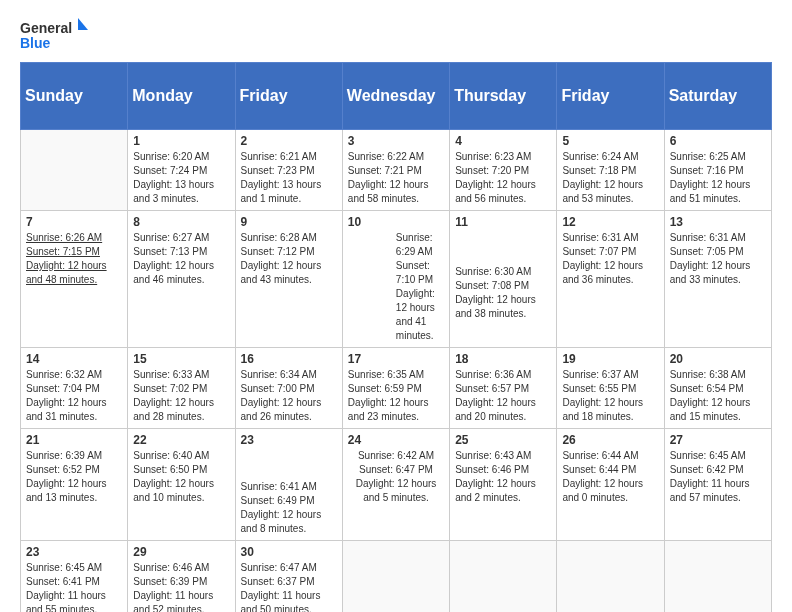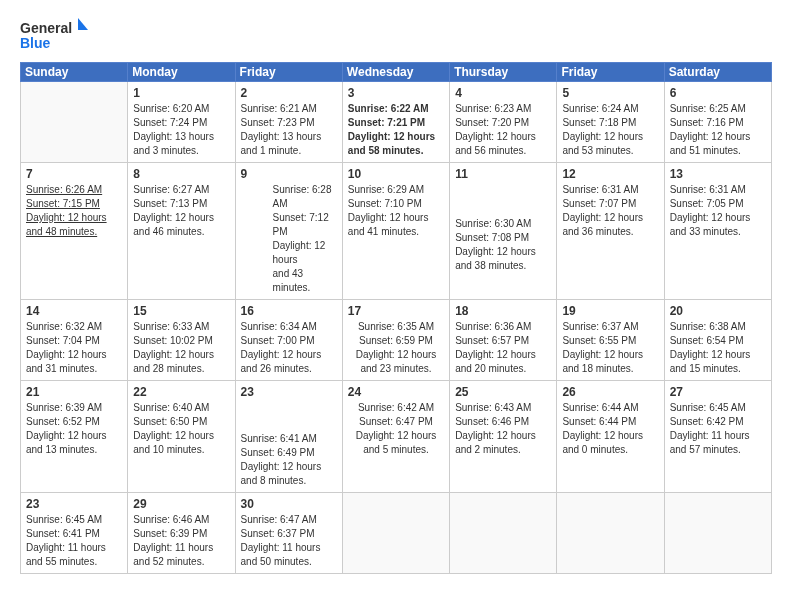--- a/index.html
+++ b/index.html
@@ -43,23 +43,23 @@
     .calendar {
       flex: 1;
       border: 1px solid #ccc;
       border-collapse: collapse;
       width: 100%;
       table-layout: fixed;
     }
     .calendar th {
       background: #3d6ebf;
       color: #fff;
-      font-size: 12px;
+      font-size: 16px;
       font-weight: bold;
-      padding: 2px 4px;
+      padding: 24px 4px;
       text-align: left;
       border: 1px solid #5580cc;
     }
     .calendar td {
       border: 1px solid #ccc;
       vertical-align: top;
       padding: 4px 5px;
       font-size: 10.5px;
       color: #333;
       height: 80px;
@@ -121,21 +121,21 @@
           </td>
           <td>
             <span class="day-num">2</span>
             <div class="day-info" style="white-space: pre-line;">Sunrise: 6:21 AM
 Sunset: 7:23 PM
 Daylight: 13 hours
 and 1 minute.</div>
           </td>
           <td>
             <span class="day-num">3</span>
-            <div class="day-info" style="white-space: pre-line; font-weight: bold;">Sunrise: 6:22 AM
+            <div class="day-info" style="white-space: pre-line;">Sunrise: 6:22 AM
 Sunset: 7:21 PM
 Daylight: 12 hours
 and 58 minutes.</div>
           </td>
           <td>
             <span class="day-num">4</span>
             <div class="day-info" style="white-space: pre-line;">Sunrise: 6:23 AM
 Sunset: 7:20 PM
 Daylight: 12 hours
 and 56 minutes.</div>
@@ -165,28 +165,28 @@
           </td>
           <td>
             <span class="day-num">8</span>
             <div class="day-info" style="white-space: pre-line;">Sunrise: 6:27 AM
 Sunset: 7:13 PM
 Daylight: 12 hours
 and 46 minutes.</div>
           </td>
           <td>
             <span class="day-num">9</span>
-            <div class="day-info" style="white-space: pre-line; margin-left: 32px;">Sunrise: 6:28 AM
+            <div class="day-info" style="white-space: pre-line;">Sunrise: 6:28 AM
 Sunset: 7:12 PM
 Daylight: 12 hours
 and 43 minutes.</div>
           </td>
           <td>
             <span class="day-num">10</span>
-            <div class="day-info" style="white-space: pre-line;">Sunrise: 6:29 AM
+            <div class="day-info" style="white-space: pre-line; margin-left: 48px;">Sunrise: 6:29 AM
 Sunset: 7:10 PM
 Daylight: 12 hours
 and 41 minutes.</div>
           </td>
           <td>
             <span class="day-num">11</span>
             <div class="day-info" style="white-space: pre-line; margin-top: 36px;">Sunrise: 6:30 AM
 Sunset: 7:08 PM
 Daylight: 12 hours
 and 38 minutes.</div>
@@ -210,34 +210,34 @@
           <td>
             <span class="day-num">14</span>
             <div class="day-info" style="white-space: pre-line;">Sunrise: 6:32 AM
 Sunset: 7:04 PM
 Daylight: 12 hours
 and 31 minutes.</div>
           </td>
           <td>
             <span class="day-num">15</span>
             <div class="day-info" style="white-space: pre-line;">Sunrise: 6:33 AM
-Sunset: 10:02 PM
+Sunset: 7:02 PM
 Daylight: 12 hours
 and 28 minutes.</div>
           </td>
           <td>
             <span class="day-num">16</span>
             <div class="day-info" style="white-space: pre-line;">Sunrise: 6:34 AM
 Sunset: 7:00 PM
 Daylight: 12 hours
 and 26 minutes.</div>
           </td>
           <td>
             <span class="day-num">17</span>
-            <div class="day-info" style="white-space: pre-line; text-align: center;">Sunrise: 6:35 AM
+            <div class="day-info" style="white-space: pre-line;">Sunrise: 6:35 AM
 Sunset: 6:59 PM
 Daylight: 12 hours
 and 23 minutes.</div>
           </td>
           <td>
             <span class="day-num">18</span>
             <div class="day-info" style="white-space: pre-line;">Sunrise: 6:36 AM
 Sunset: 6:57 PM
 Daylight: 12 hours
 and 20 minutes.</div>

